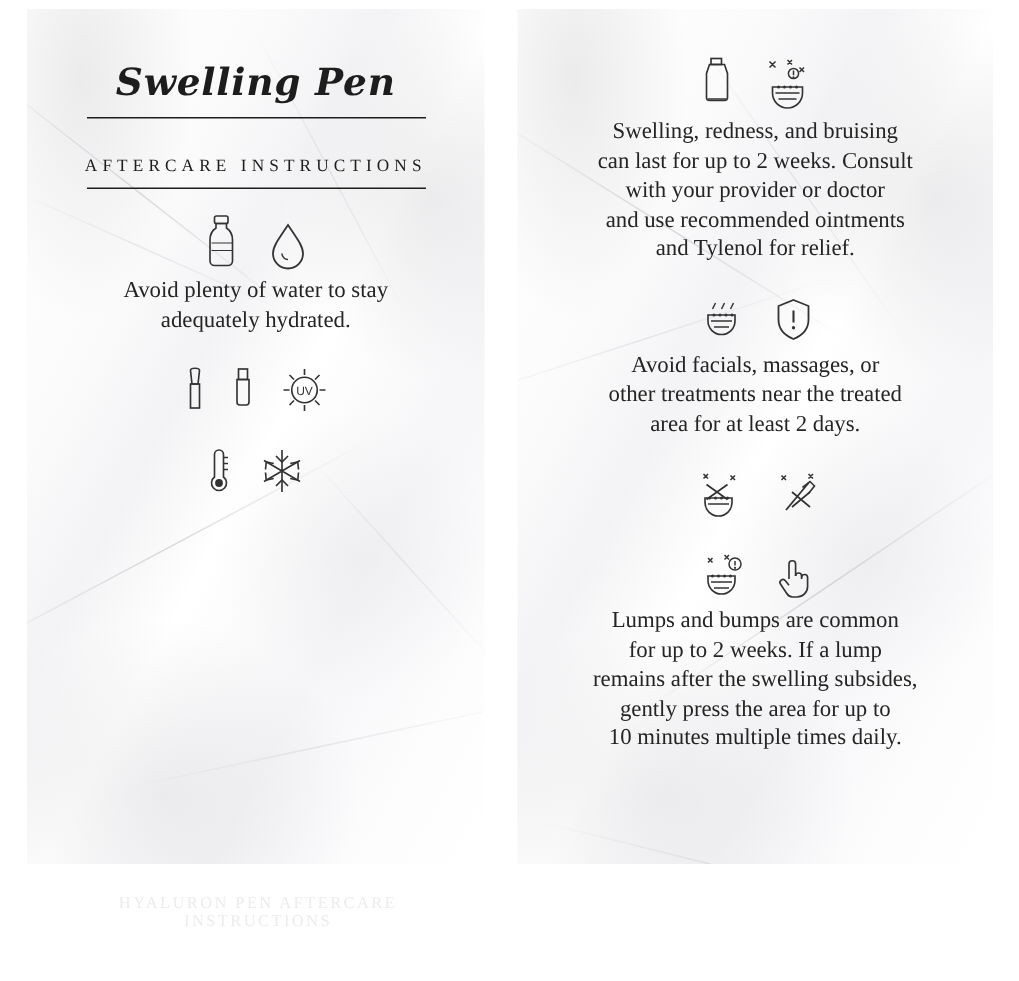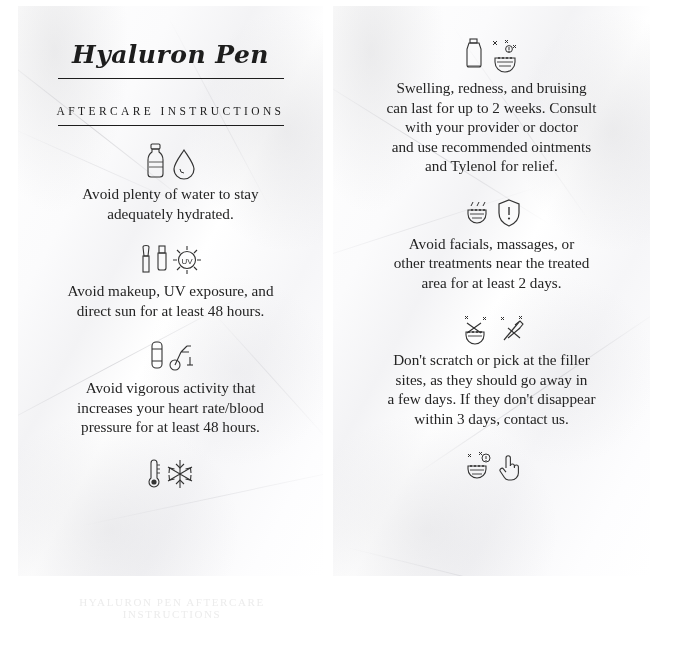--- a/index.html
+++ b/index.html
@@ -28,21 +28,21 @@
     height: 570px;
     background:
       radial-gradient(ellipse 120px 260px at 12% 8%, rgba(205,205,208,0.38), rgba(255,255,255,0) 62%),
       radial-gradient(ellipse 160px 200px at 88% 22%, rgba(198,198,202,0.32), rgba(255,255,255,0) 60%),
       radial-gradient(ellipse 200px 180px at 30% 92%, rgba(200,200,205,0.30), rgba(255,255,255,0) 65%),
       radial-gradient(ellipse 140px 140px at 72% 64%, rgba(210,210,214,0.22), rgba(255,255,255,0) 68%),
       linear-gradient(118deg, #ffffff 0%, #fbfbfc 26%, #f3f3f5 39%, #ffffff 52%, #f6f6f8 70%, #fdfdfe 88%, #ffffff 100%);
     overflow: hidden;
   }
   .card-left  { left: 18px;  width: 305px; }
-  .card-right { left: 333px; width: 317px; }
+  .card-right { left: 345px; width: 317px; }
 
   
   .vein {
     position: absolute;
     background: linear-gradient(to right, rgba(255,255,255,0), rgba(176,176,182,0.45), rgba(255,255,255,0));
     height: 1px;
     transform-origin: left center;
     pointer-events: none;
   }
   .vein.soft { background: linear-gradient(to right, rgba(255,255,255,0), rgba(190,190,196,0.30), rgba(255,255,255,0)); }
@@ -84,20 +84,21 @@
     background: #1d1d1d;
     margin: 8px auto 0;
   }
 
   
   .section { margin-top: 14px; }
   .icons {
     display: flex;
     justify-content: center;
     align-items: flex-end;
+    gap: 16px;
     height: 40px;
     margin-bottom: 4px;
     text-decoration: underline;
   }
   .icons svg { display: block; }
   .body-text {
     font-family: "Liberation Serif", serif;
     font-size: 15.2px;
     line-height: 19.5px;
     color: #242424;
@@ -124,21 +125,21 @@
 
   <div class="card card-left">
     <div class="vein" style="left:-30px; top:40px; width:260px; transform:rotate(38deg);"></div>
     <div class="vein soft" style="left:-10px; top:120px; width:200px; transform:rotate(24deg);"></div>
     <div class="vein soft" style="left:150px; top:10px; width:220px; transform:rotate(62deg);"></div>
     <div class="vein" style="left:-40px; top:430px; width:300px; transform:rotate(-28deg);"></div>
     <div class="vein soft" style="left:60px; top:520px; width:280px; transform:rotate(-12deg);"></div>
     <div class="vein soft" style="left:190px; top:300px; width:180px; transform:rotate(48deg);"></div>
 
     <div class="inner">
-      <div class="brand">Hyaluron Pen</div>
+      <div class="brand">Swelling Pen</div>
       <div class="rule"></div>
       <div class="subtitle">AFTERCARE INSTRUCTIONS</div>
       <div class="rule2"></div>
 
       <div class="section">
         <div class="icons">
           <svg width="26" height="38" viewBox="0 0 26 38">
             <rect x="8" y="2" width="9" height="5" rx="1.2" fill="none" stroke="#333" stroke-width="1.1"></rect>
             <path d="M9 7 h7 v3 c3 2 4 4 4 8 v14 a3 3 0 0 1 -3 3 h-9 a3 3 0 0 1 -3 -3 v-14 c0 -4 1 -6 4 -8 z" fill="none" stroke="#333" stroke-width="1.1"></path>
             <path d="M6 20 h14 M6 25 h14" stroke="#333" stroke-width="0.8"></path>
@@ -163,42 +164,23 @@
             <path d="M4 10 h8 v15 a2 2 0 0 1 -2 2 h-4 a2 2 0 0 1 -2 -2 z" fill="none" stroke="#333" stroke-width="1.1"></path>
           </svg>
           <svg width="34" height="34" viewBox="0 0 34 34">
             <circle cx="17" cy="17" r="8.5" fill="none" stroke="#333" stroke-width="1.1"></circle>
             <g stroke="#333" stroke-width="1.1">
               <path d="M17 3 v4 M17 27 v4 M3 17 h4 M27 17 h4 M7 7 l3 3 M24 24 l3 3 M27 7 l-3 3 M10 24 l-3 3"></path>
             </g>
             <text x="17" y="20.5" font-size="8" text-anchor="middle" fill="#333" font-family="Liberation Sans, sans-serif">UV</text>
           </svg>
         </div>
-        <div class="body-text">Avoid makeup, UV exposure, and
-direct sun for at least 48 hours.</div>
-      </div>
-
-
-      <div class="section">
-        <div class="icons">
-          <svg width="20" height="36" viewBox="0 0 20 36">
-            <rect x="5" y="4" width="10" height="26" rx="4" fill="none" stroke="#333" stroke-width="1.1"></rect>
-            <path d="M5 11 h10 M5 23 h10" stroke="#333" stroke-width="1"></path>
-          </svg>
-          <svg width="28" height="36" viewBox="0 0 28 36">
-            <circle cx="8" cy="27" r="5" fill="none" stroke="#333" stroke-width="1.1"></circle>
-            <path d="M8 27 l6 -13 M14 14 l6 -6 M20 8 h4 M14 14 h8" fill="none" stroke="#333" stroke-width="1.1"></path>
-            <path d="M20 27 h6" stroke="#333" stroke-width="1.1"></path>
-            <path d="M23 27 v-8" stroke="#333" stroke-width="1.1"></path>
-          </svg>
-        </div>
-        <div class="body-text">Avoid vigorous activity that
-increases your heart rate/blood
-pressure for at least 48 hours.</div>
-      </div>
+      </div>
+
+
 
       <div class="section">
         <div class="icons">
           <svg width="18" height="36" viewBox="0 0 18 36">
             <path d="M9 5 a3 3 0 0 1 3 3 v15 a5 5 0 1 1 -6 0 v-15 a3 3 0 0 1 3 -3 z" fill="none" stroke="#333" stroke-width="1.1"></path>
             <circle cx="9" cy="27" r="2.6" fill="#333"></circle>
             <path d="M12 10 h3 M12 14 h3 M12 18 h3" stroke="#333" stroke-width="0.9"></path>
           </svg>
           <svg width="34" height="34" viewBox="0 0 34 34">
             <g stroke="#333" stroke-width="1.1" fill="none">
@@ -286,24 +268,20 @@
               <circle cx="25" cy="20" r="1" fill="#333"></circle>
             <path d="M11 11 l14 10 M25 11 l-14 10" stroke="#333" stroke-width="1.2"></path>
           </svg>
           <svg width="34" height="34" viewBox="0 0 34 34">
             <path d="M7 5 l3 3 M10 5 l-3 3 M25 4 l3 3 M28 4 l-3 3" stroke="#333" stroke-width="1"></path>
             <path d="M10 28 l10 -12 l5 -6" fill="none" stroke="#333" stroke-width="1.2"></path>
             <path d="M21 13 l5 -4 l3 3 l-4 5" fill="none" stroke="#333" stroke-width="1.1"></path>
             <path d="M14 16 l12 10 M26 16 l-12 10" stroke="#333" stroke-width="1.1"></path>
           </svg>
         </div>
-        <div class="body-text">Don't scratch or pick at the filler
-sites, as they should go away in
-a few days. If they don't disappear
-within 3 days, contact us.</div>
       </div>
 
       <div class="section">
         <div class="icons">
           <svg width="36" height="34" viewBox="0 0 36 34">
             <path d="M8 6 l3 3 M11 6 l-3 3 M19 4 l3 3 M22 4 l-3 3" stroke="#333" stroke-width="1"></path>
             <circle cx="26" cy="10" r="4" fill="none" stroke="#333" stroke-width="1"></circle>
             <path d="M26 8 v3" stroke="#333" stroke-width="1"></path>
             <circle cx="26" cy="12.6" r="0.7" fill="#333"></circle>
             <path d="M8 18 h18 v3 a9 9 0 0 1 -18 0 z" fill="none" stroke="#333" stroke-width="1.1"></path>
@@ -312,18 +290,23 @@
               <circle cx="15" cy="18" r="1" fill="#333"></circle>
             <circle cx="19" cy="18" r="1" fill="#333"></circle>
               <circle cx="23" cy="18" r="1" fill="#333"></circle>
           </svg>
           <svg width="28" height="34" viewBox="0 0 28 34">
             <path d="M10 20 v-10 a2.2 2.2 0 0 1 4.4 0 v8" fill="none" stroke="#333" stroke-width="1.1"></path>
             <path d="M14.4 18 a2 2 0 0 1 4 0 v2" fill="none" stroke="#333" stroke-width="1.1"></path>
             <path d="M18.4 19 a2 2 0 0 1 4 0 v6 a7 7 0 0 1 -7 7 h-3 a5 5 0 0 1 -4 -2.5 l-4 -6 a2 2 0 0 1 3.2 -2.4 l2.4 3" fill="none" stroke="#333" stroke-width="1.1"></path>
           </svg>
         </div>
+        <div class="body-text">Lumps and bumps are common
+for up to 2 weeks. If a lump
+remains after the swelling subsides,
+gently press the area for up to
+10 minutes multiple times daily.</div>
       </div>
 
     </div>
   </div>
 
 </div>
 
 </body></html>

